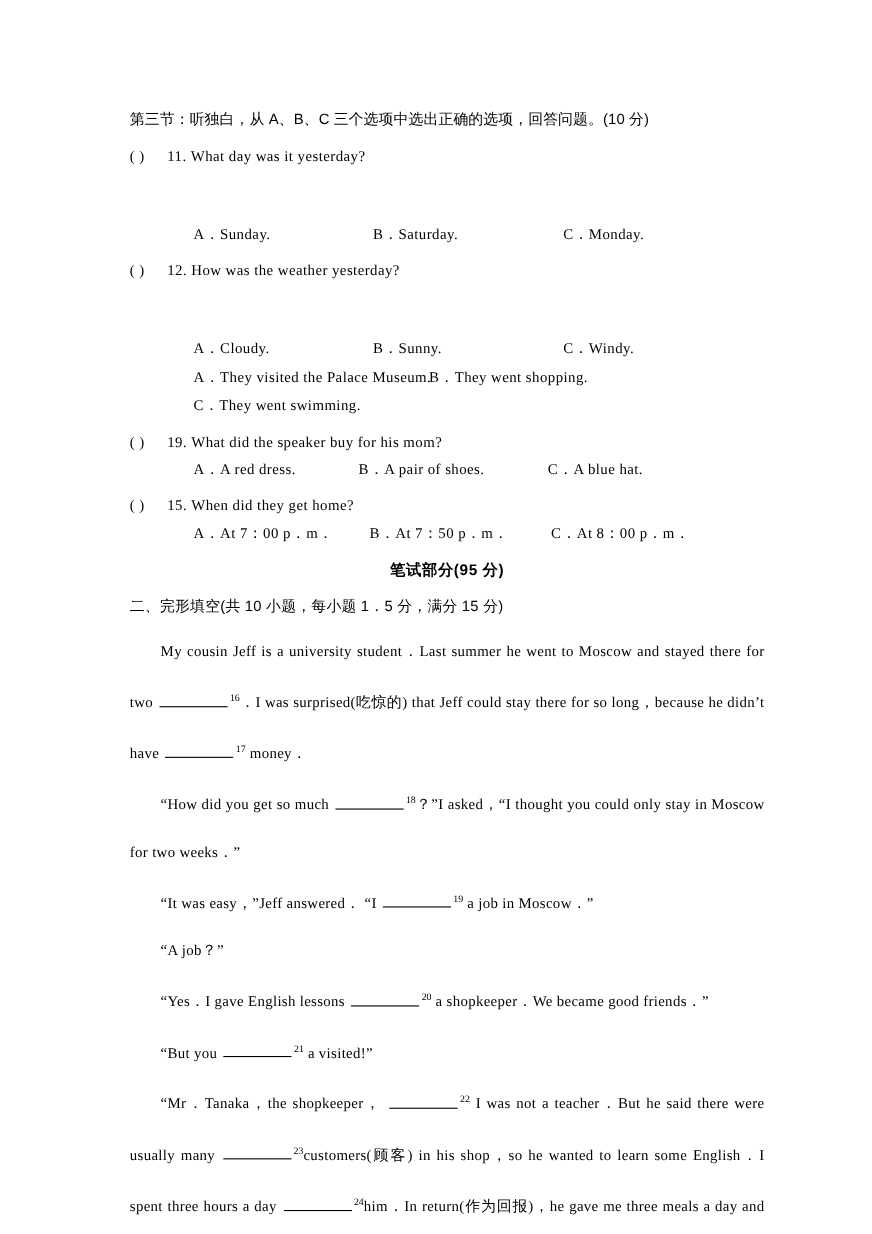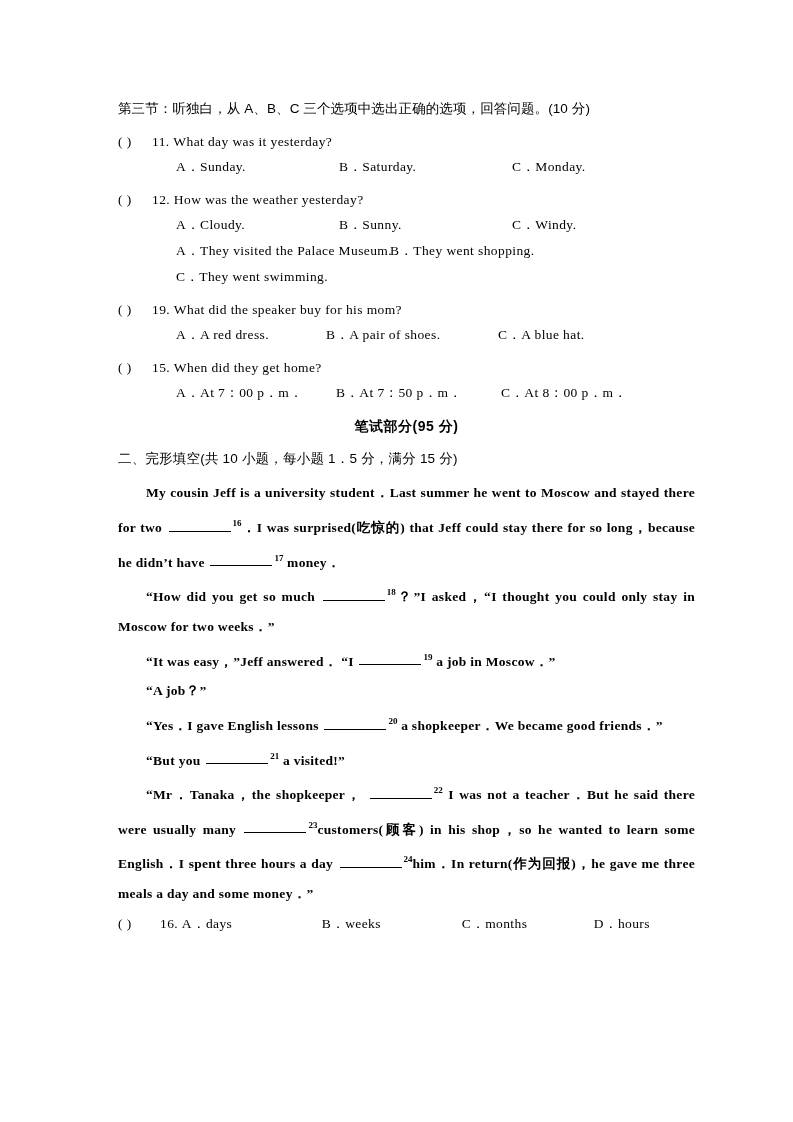--- a/index.html
+++ b/index.html
@@ -43,21 +43,21 @@
     font-size: 13.5px;
     letter-spacing: 0.4px;
     margin: 0 0 8px 0;
     padding-left: 58px;
     white-space: nowrap;
   }
   .opts .op {
     display: inline-block;
   }
   .opts .op.w1 { width: 163px; font-family: Liberation Serif, serif; }
-  .opts .op.w2 { width: 173px; }
+  .opts .op.w2 { width: 173px; margin-top: 46px; }
   .opts .op.wide1 { width: 214px; }
   .opts .op.w3 { width: 150px; }
   .opts .op.w4 { width: 160px; }
   .opts .op.w5 { width: 165px; }
   .opts .op.w6 { width: 172px; }
 
   .center-title {
     text-align: center;
     font-size: 14px;
     font-family: "Liberation Sans", sans-serif;
@@ -66,25 +66,24 @@
     letter-spacing: 0.5px;
   }
   .part-head {
     font-size: 13.5px;
     font-family: "Liberation Sans", sans-serif;
     margin: 0 0 10px 0;
     letter-spacing: 0.2px;
   }
   .para {
     font-size: 13.5px;
-    line-height: 30px;
+    line-height: 43px;
     letter-spacing: 0.3px;
     margin: 0;
     text-align: justify;
-    font-weight: bold;
   }
   .indent { text-indent: 28px; }
   .blank {
     display: inline-block;
     border-bottom: 1px solid #000;
     width: 62px;
     vertical-align: baseline;
     margin: 0 2px;
   }
   sup {

